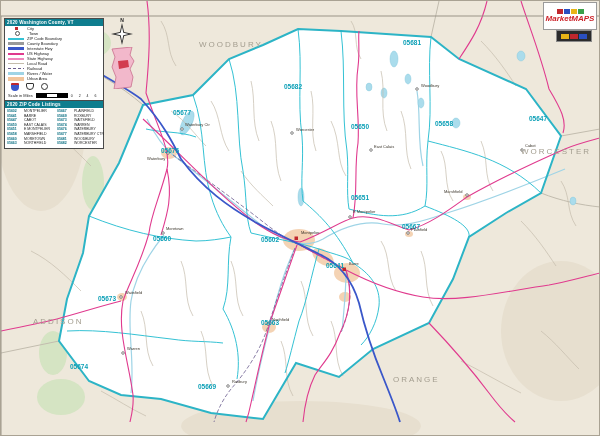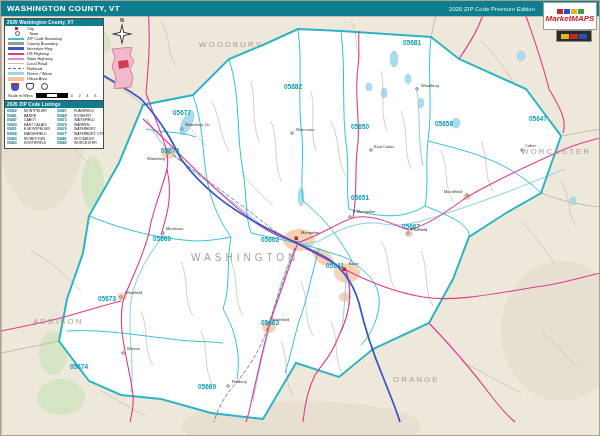--- a/index.html
+++ b/index.html
@@ -224,21 +224,20 @@
     </g>
 
     <rect x="0" y="15" width="599" height="420" fill="none" stroke="#9a9488" stroke-width="1"></rect>
   </svg>
 
   <div class="labels">
     <div class="county-label" style="left:198px;top:39px">WOODBURY</div>
     <div class="county-label" style="left:520px;top:146px">WORCESTER</div>
     <div class="county-label" style="left:32px;top:316px">ADDISON</div>
     <div class="county-label" style="left:392px;top:374px">ORANGE</div>
-    <div class="county-label big" style="left:190px;top:251px">WASHINGTON</div>
 
     <div class="zip-label" style="left:172px;top:108px">05677</div>
     <div class="zip-label" style="left:160px;top:146px">05676</div>
     <div class="zip-label" style="left:283px;top:82px">05682</div>
     <div class="zip-label" style="left:402px;top:38px">05681</div>
     <div class="zip-label" style="left:350px;top:122px">05650</div>
     <div class="zip-label" style="left:434px;top:119px">05658</div>
     <div class="zip-label" style="left:528px;top:114px">05647</div>
     <div class="zip-label" style="left:350px;top:193px">05651</div>
     <div class="zip-label" style="left:401px;top:222px">05667</div>
@@ -261,24 +260,20 @@
     <div class="town-label" style="left:443px;top:188px">Marshfield</div>
     <div class="town-label" style="left:410px;top:226px">Plainfield</div>
     <div class="town-label" style="left:352px;top:208px">E Montpelier</div>
     <div class="town-label" style="left:165px;top:225px">Moretown</div>
     <div class="town-label" style="left:271px;top:316px">Northfield</div>
     <div class="town-label" style="left:124px;top:289px">Waitsfield</div>
     <div class="town-label" style="left:126px;top:345px">Warren</div>
     <div class="town-label" style="left:231px;top:378px">Roxbury</div>
   </div>
 
-  <div class="hdr">
-    <span class="hdr-title">WASHINGTON COUNTY, VT</span>
-    <span class="hdr-edition">2020 ZIP Code Premium Edition</span>
-  </div>
 
   <div class="logo">
     <span class="logo-art">
       <span style="background:#c0272d"></span>
         <span style="background:#2a4fc0"></span>
         <span style="background:#e8b516"></span>
         <span style="background:#3aa04a"></span>
     </span>
     <span class="logo-name">MarketMAPS</span>
   </div>

